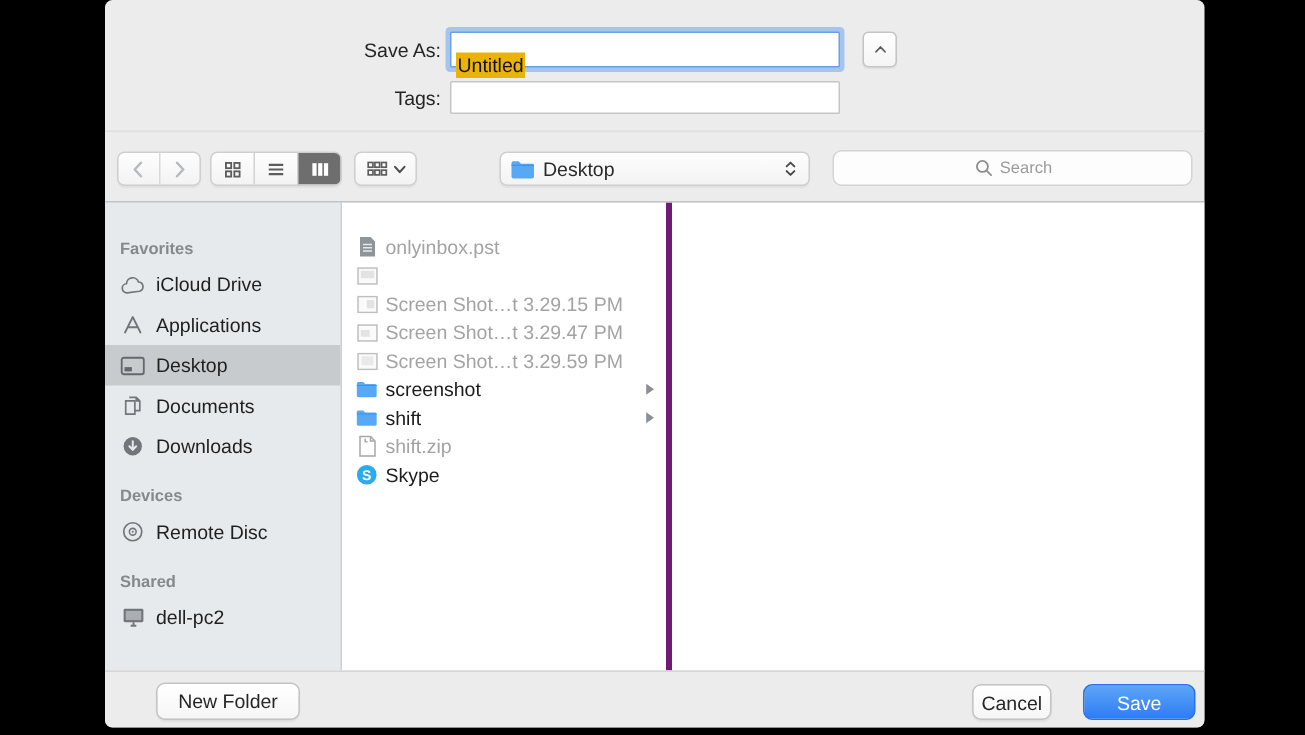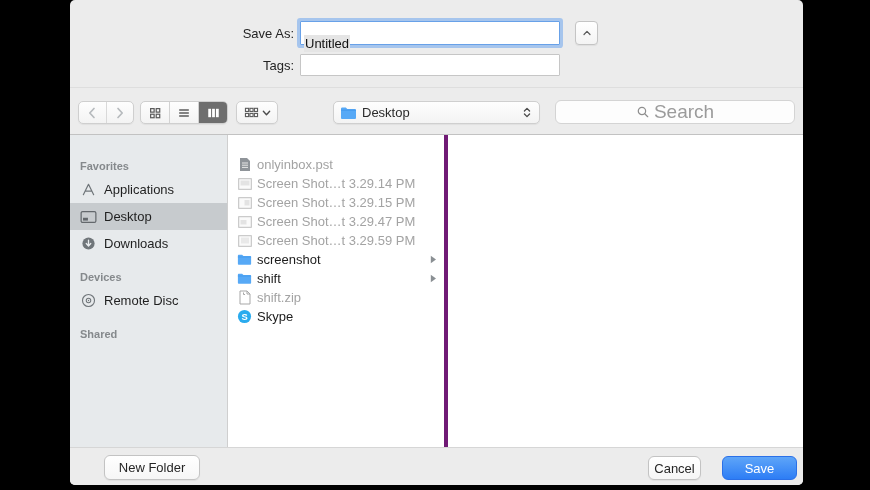--- a/index.html
+++ b/index.html
@@ -26,21 +26,21 @@
   .formarea { height:87px; position:relative; flex:0 0 auto; }
   .formrow { position:absolute; left:0; display:flex; align-items:center; height:24px; }
   .formrow.r1 { top:21px; }
   .formrow.r2 { top:54px; height:22px; }
   .formlabel { width:230px; text-align:right; padding-right:6px; font-size:13px; color:#242424; }
   .savefield {
     width:260px; height:24px; background:#fff; border:1px solid #68a1e8; border-radius:1px;
     box-shadow:0 0 0 3px rgba(110,165,238,.55);
     display:flex; align-items:center; padding:0 3px; font-size:13px; color:#111;
   }
-  .sel-text { background:#e5e5e5; padding:1px 1px;margin-top:21px; }
+  .sel-text { background:#eab308; padding:1px 1px;margin-top:21px; }
   .tagsfield {
     width:260px; height:22px; background:#fff; border:1px solid #c6c6c6; border-radius:1px;
     font-size:13px; color:#111; padding:0 4px; outline:none; font-family:"Liberation Sans",sans-serif;
   }
   .disclosure {
     position:absolute; left:505px; top:21px; width:23px; height:24px;
     background:linear-gradient(#fff,#f4f4f4); border:1px solid #c4c4c4; border-radius:4px;
     display:flex; align-items:center; justify-content:center;
     box-shadow:0 1px 1px rgba(0,0,0,.06);
   }
@@ -62,21 +62,21 @@
   .seg .segbtn + .segbtn { border-left:1px solid #d2d2d2; }
   .seg .segbtn.active { background:#6e6e6e; }
   .arrange { left:166px; width:42px; gap:3px; }
   .popup { left:263px; width:207px; justify-content:flex-start; padding:0 6px; gap:5px; }
   .popup .poplabel { font-size:13px; color:#2a2a2a; flex:1; text-align:left; }
   .search {
     position:absolute; left:485px; top:12px; width:240px; height:24px;
     background:#fdfdfd; border:1px solid #d4d4d4; border-radius:6px;
     display:flex; align-items:center; justify-content:center; gap:4px;
   }
-  .search .ph { font-size:19px; color:#9b9b9b; }
+  .search .ph { font-size:11px; color:#9b9b9b; }
 
   
   .content { flex:1 1 auto; display:flex; min-height:0; }
   .sidebar { width:158px; background:#e7eaec; border-right:1px solid #cfcfcf; padding-top:5px; overflow:hidden; }
   .sb-head { height:20px; line-height:20px; padding-left:10px; font-size:11px; font-weight:700; color:#85898c; margin-top:10px; }
   .sb-head.first { margin-top:16px; }
   .sb-item { height:27px; display:flex; align-items:center; gap:7px; padding-left:10px; font-size:13px; color:#1f1f1f; }
   .sb-item.selected { background:#c7cbce; }
   .sb-ic { width:17px; display:flex; justify-content:center; }
 
@@ -203,40 +203,57 @@
           </svg>
         <span class="ph">Search</span>
       </div>
     </div>
 
     <div class="content">
 
       <div class="sidebar">
         <div class="sb-head first">Favorites</div>
 
+        <div class="sb-item">
+          <span class="sb-ic">
+            <svg width="17" height="14" viewBox="0 0 18 14">
+                <path d="M5 12.5a3.2 3.2 0 0 1-.4-6.4A4.3 4.3 0 0 1 13 4.9a3.3 3.3 0 0 1 .7 6.5z" fill="none" stroke="#70767a" stroke-width="1.2" stroke-linejoin="round"></path>
+              </svg>
+          </span>
+          <span>iCloud Drive</span>
+        </div>
 
         <div class="sb-item">
           <span class="sb-ic">
             <svg width="15" height="15" viewBox="0 0 16 16">
                 <path d="M2.5 13.5 L8 2.5 L13.5 13.5 M4.8 9.8 H11.2" fill="none" stroke="#70767a" stroke-width="1.3" stroke-linecap="round" stroke-linejoin="round"></path>
               </svg>
           </span>
           <span>Applications</span>
         </div>
 
         <div class="sb-item selected">
           <span class="sb-ic">
             <svg width="17" height="14" viewBox="0 0 18 14">
                 <rect x="1.2" y="1.2" width="15.6" height="11.6" rx="1.6" fill="none" stroke="#63686c" stroke-width="1.3"></rect>
                 <rect x="3.2" y="7.8" width="5.2" height="3" fill="#63686c"></rect>
               </svg>
           </span>
           <span>Desktop</span>
         </div>
 
+        <div class="sb-item">
+          <span class="sb-ic">
+            <svg width="15" height="15" viewBox="0 0 16 16">
+                <path d="M3 4.5 H9.5 V14 H3 z" fill="none" stroke="#70767a" stroke-width="1.2"></path>
+                <path d="M5.5 2 H10.5 L13 4.5 V11.5 H9.5 M10.5 2 V4.5 H13" fill="none" stroke="#70767a" stroke-width="1.2" stroke-linejoin="round"></path>
+              </svg>
+          </span>
+          <span>Documents</span>
+        </div>
 
         <div class="sb-item">
           <span class="sb-ic">
             <svg width="15" height="15" viewBox="0 0 16 16">
                 <circle cx="8" cy="8" r="6.5" fill="#70767a"></circle>
                 <path d="M8 4.5 V10 M5.6 8 L8 10.6 L10.4 8" fill="none" stroke="#e9ecee" stroke-width="1.4" stroke-linecap="round" stroke-linejoin="round"></path>
               </svg>
           </span>
           <span>Downloads</span>
         </div>
@@ -249,20 +266,30 @@
                 <circle cx="8" cy="8" r="6.4" fill="none" stroke="#70767a" stroke-width="1.2"></circle>
                 <circle cx="8" cy="8" r="2.4" fill="none" stroke="#70767a" stroke-width="1.1"></circle>
                 <circle cx="8" cy="8" r="0.7" fill="#70767a"></circle>
               </svg>
           </span>
           <span>Remote Disc</span>
         </div>
 
         <div class="sb-head">Shared</div>
 
+        <div class="sb-item">
+          <span class="sb-ic">
+            <svg width="16" height="15" viewBox="0 0 17 15">
+                <rect x="1.5" y="1.5" width="14" height="9.5" rx="1" fill="#70767a"></rect>
+                <rect x="3" y="3" width="11" height="6.5" fill="#a9aeb2"></rect>
+                <path d="M6.5 13.5 H10.5 M8.5 11 V13.5" stroke="#70767a" stroke-width="1.4"></path>
+              </svg>
+          </span>
+          <span>dell-pc2</span>
+        </div>
       </div>
 
       <div class="col1">
 
         <div class="f-row dim">
           <span class="f-ic">
             <svg width="12" height="15" viewBox="0 0 12 15">
                 <path d="M1 1 H8 L11 4 V14 H1 z" fill="#8f9499"></path>
                 <path d="M3 6 H9 M3 8.2 H9 M3 10.4 H9" stroke="#e8e8e8" stroke-width="1"></path>
               </svg>
@@ -270,21 +297,20 @@
           <span class="f-name">onlyinbox.pst</span>
         </div>
 
         <div class="f-row dim">
           <span class="f-ic">
             <svg width="14" height="12" viewBox="0 0 14 12">
                 <rect x="0.7" y="0.7" width="12.6" height="10.6" fill="#fafafa" stroke="#bfbfbf" stroke-width="1"></rect>
                 <rect x="2.5" y="2.5" width="9" height="5" fill="#e3e3e3"></rect>
               </svg>
           </span>
-          <span class="f-name">Screen Shot…t 3.29.14 PM</span>
         </div>
 
         <div class="f-row dim">
           <span class="f-ic">
             <svg width="14" height="12" viewBox="0 0 14 12">
                 <rect x="0.7" y="0.7" width="12.6" height="10.6" fill="#fafafa" stroke="#bfbfbf" stroke-width="1"></rect>
                 <rect x="6.5" y="3" width="5" height="5.5" fill="#e3e3e3"></rect>
               </svg>
           </span>
           <span class="f-name">Screen Shot…t 3.29.15 PM</span>

